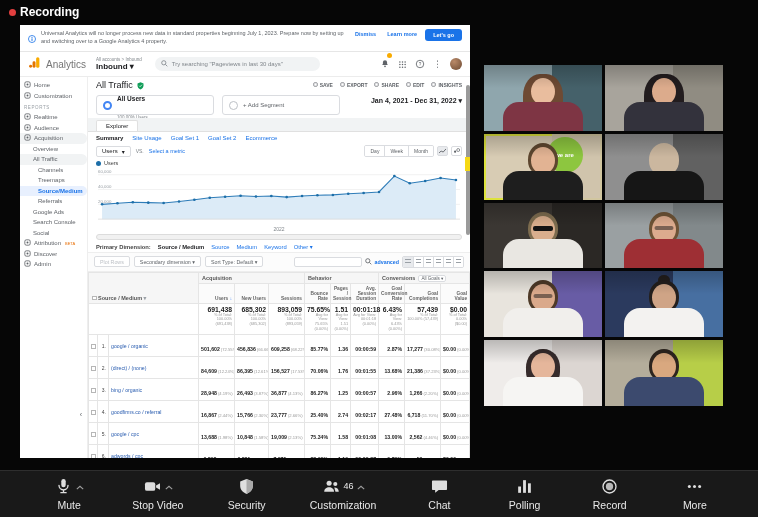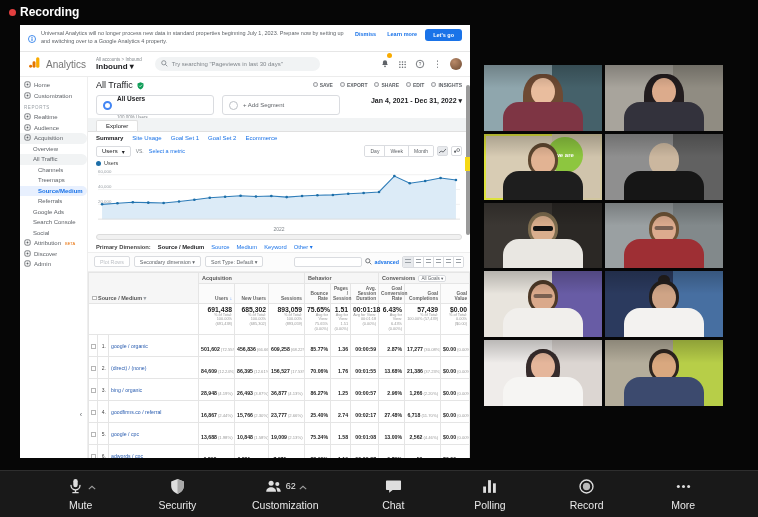--- a/index.html
+++ b/index.html
@@ -716,35 +716,47 @@
               </svg></span>
             <span class="tb-caret"><svg viewBox="0 0 10 6" width="8" height="5">
                 <path d="M1 5l4-3.6L9 5" fill="none" stroke="#9e9e9e" stroke-width="1.4"></path>
               </svg></span>
           </span>
           <span class="tb-label">Mute</span>
         </button>
         <button class="tb-item">
           <span class="tb-icon-row">
             <span><svg viewBox="0 0 24 24" width="19" height="19">
+                <rect x="2.5" y="6.5" width="13" height="11" rx="2.5" fill="#dedede"></rect>
+                <path d="M16.5 10.8l5-3v8.4l-5-3z" fill="#dedede"></path>
+              </svg></span>
+            <span class="tb-caret"><svg viewBox="0 0 10 6" width="8" height="5">
+                <path d="M1 5l4-3.6L9 5" fill="none" stroke="#9e9e9e" stroke-width="1.4"></path>
+              </svg></span>
+          </span>
+          <span class="tb-label">Stop Video</span>
+        </button>
+        <button class="tb-item">
+          <span class="tb-icon-row">
+            <span><svg viewBox="0 0 24 24" width="19" height="19">
                 <path d="M12 2.6l8 3v5.6c0 4.9-3.4 8.6-8 10.2-4.6-1.6-8-5.3-8-10.2V5.6z" fill="#dedede"></path>
                 <path d="M12 2.6v18.8c4.6-1.6 8-5.3 8-10.2V5.6z" fill="#a9a9a9"></path>
               </svg></span>
           </span>
           <span class="tb-label">Security</span>
         </button>
         <button class="tb-item">
           <span class="tb-icon-row">
             <span><svg viewBox="0 0 24 24" width="19" height="19">
                 <circle cx="9" cy="8" r="3.2" fill="#dedede"></circle>
                 <path d="M2.8 18.5c0-3.4 2.8-5.6 6.2-5.6s6.2 2.2 6.2 5.6z" fill="#dedede"></path>
                 <circle cx="16.8" cy="8.8" r="2.6" fill="#dedede"></circle>
                 <path d="M15.5 13.2c3-.1 5.7 1.9 5.7 5.3h-4.2z" fill="#dedede"></path>
               </svg></span>
-            <span class="tb-badge">62</span>
+            <span class="tb-badge">46</span>
             <span class="tb-caret"><svg viewBox="0 0 10 6" width="8" height="5">
                 <path d="M1 5l4-3.6L9 5" fill="none" stroke="#9e9e9e" stroke-width="1.4"></path>
               </svg></span>
           </span>
           <span class="tb-label">Customization</span>
         </button>
         <button class="tb-item">
           <span class="tb-icon-row">
             <span><svg viewBox="0 0 24 24" width="19" height="19">
                 <path d="M3.5 4.5h17a1 1 0 0 1 1 1v10a1 1 0 0 1-1 1h-9.5l-4.5 3.4V16.5h-3a1 1 0 0 1-1-1v-10a1 1 0 0 1 1-1z" fill="#dedede"></path>

